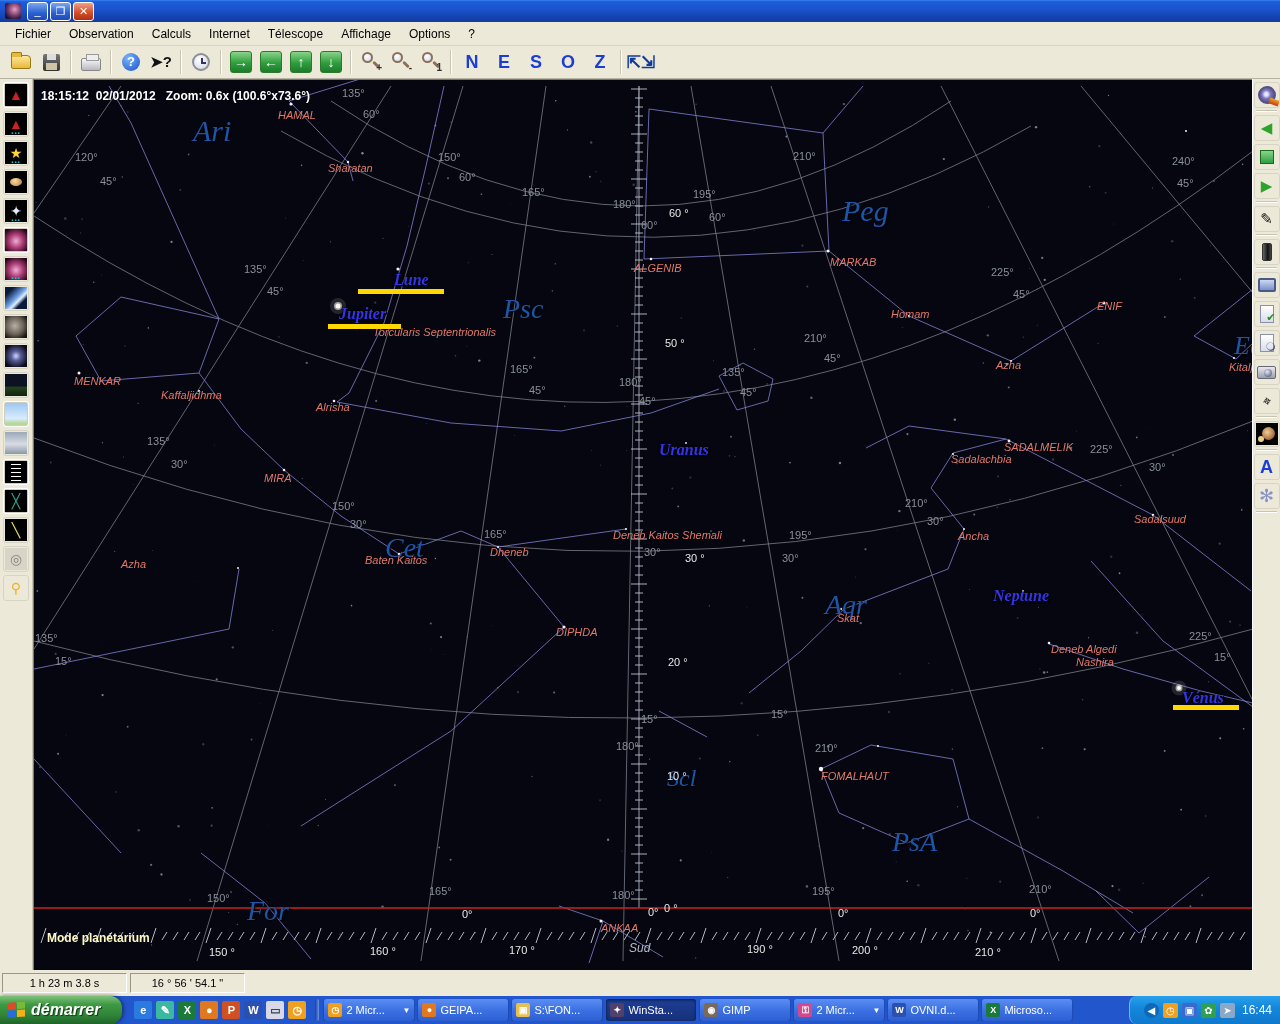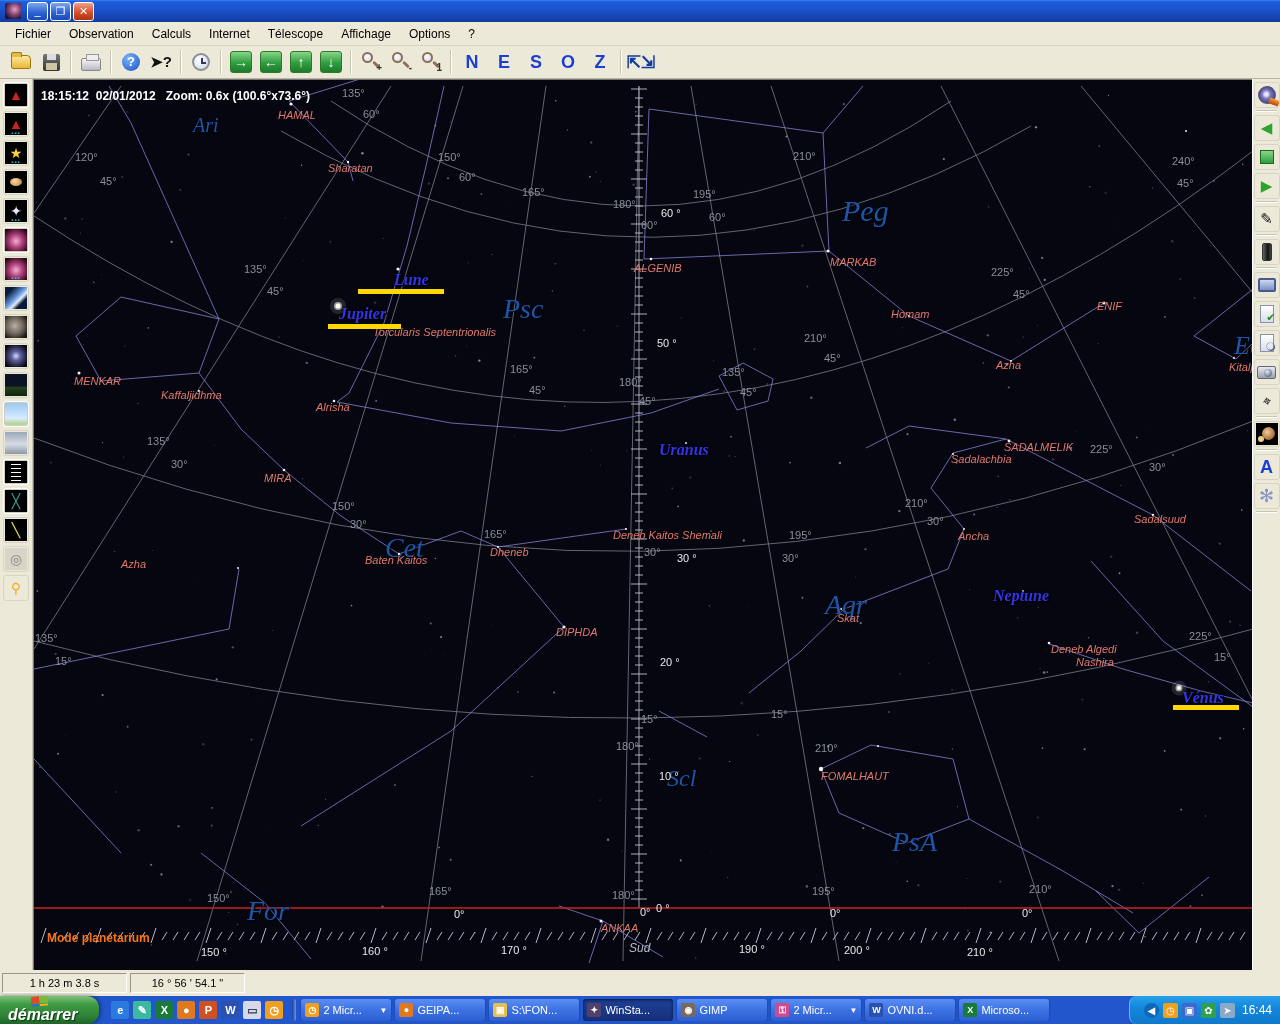--- a/index.html
+++ b/index.html
@@ -120,47 +120,47 @@
   .ic-planetv:after{content:"";position:absolute;left:2px;bottom:3px;width:6px;height:6px;border-radius:50%;background:#e8d090;}
   .ic-A{color:#1b3fd4;font-weight:bold;font-size:18px;}
   .ic-gear{color:#8a94c8;font-size:18px;}
 
   
   .chartwrap{position:absolute;left:33px;top:79px;width:1219px;height:891px;
     background:#05060f;overflow:hidden;border-top:1px solid #777;border-left:1px solid #777;}
   .chartwrap svg{position:absolute;left:0;top:0;}
   .clabel{position:absolute;white-space:pre;}
   .info{color:#fff;font-size:12px;font-weight:bold;}
-  .mode{color:#f97316;font-size:12px;font-weight:bold;padding-left:8px;}
+  .mode{color:#fef9c3;font-size:12px;font-weight:bold;padding-left:8px;}
   .sl{color:#e2796b;font-size:11px;font-style:italic;}
   .cl{color:#1d55a8;font-family:"Liberation Serif",serif;font-style:italic;
     text-shadow:1px 1px 2px #000;}
   .pl{color:#3434e8;font-family:"Liberation Serif",serif;font-style:italic;font-weight:bold;
     font-size:16px;text-shadow:1px 1px 0 #000,0 0 3px #000;}
-  .gl-g{color:#8a8f98;font-size:11px;} .gl-w{color:#e8e8e8;font-size:11px;}
+  .gl-g{color:#8a8f98;font-size:11px;} .gl-w{color:#e8e8e8;font-size:11px;margin-left:8px;}
   .sud{color:#b8bcc4;font-size:12px;font-style:italic;}
   .ul{position:absolute;height:5px;background:#ffd800;}
 
   
   .statusbar{position:absolute;left:0;top:970px;width:1280px;height:26px;background:#ece9d8;
     display:flex;align-items:stretch;padding:3px 2px;}
   .scell{border:1px solid;border-color:#9a968a #fff #fff #9a968a;font-size:11px;color:#000;
     display:flex;align-items:center;padding:0 8px;}
   .scell.grow{flex:1;margin-right:3px;}
   .scell.mid{width:125px;margin-right:3px;justify-content:center;}
   .scell.right{width:115px;justify-content:center;}
 
   
   .taskbar{position:absolute;left:0;top:996px;width:1280px;height:28px;
     background:linear-gradient(#3b77e0 0%,#2b63d6 9%,#2258cе 25%,#2154c8 50%,#1a47b0 100%);
     background-color:#2256cc;display:flex;align-items:center;}
   .startbtn{height:28px;padding:0 22px 0 8px;display:flex;align-items:center;color:#fff;
     font-weight:bold;font-style:italic;font-size:16px;
     background:linear-gradient(#7ec27a 0%,#3f9a44 30%,#2f8338 70%,#1f6428 100%);
-    border-radius:0 12px 12px 0;box-shadow:1px 0 4px #0008;text-shadow:1px 1px 1px #0a3a10;flex-direction:column;}
+    border-radius:0 12px 12px 0;box-shadow:1px 0 4px #0008;text-shadow:1px 1px 1px #0a3a10;}
   .startbtn .flag{width:18px;height:16px;margin-right:5px;border-radius:2px;overflow:hidden;
     display:grid;grid-template-columns:8px 8px;grid-template-rows:7px 7px;gap:1px;transform:skewY(-4deg);}
   .startbtn .flag i{display:block;}
   .qlaunch{display:flex;align-items:center;margin:0 4px 0 10px;}
   .qicon{width:18px;height:18px;margin:0 2px;border-radius:2px;font-size:11px;font-weight:bold;
     display:flex;align-items:center;justify-content:center;color:#fff;}
   .tbardiv{width:4px;height:22px;margin:0 3px;
     background:linear-gradient(90deg,#1a3f9a,#6a93e8);border-radius:2px;}
   .taskbtns{display:flex;flex:1;align-items:center;overflow:hidden;}
   .taskbtn{width:90px;height:22px;margin:0 2px;border-radius:3px;color:#fff;font-size:11px;
@@ -868,21 +868,21 @@
         <circle cx="337" cy="305" r="8" fill="#fff" opacity="0.12"></circle>
         <circle cx="337" cy="305" r="4" fill="#fff" opacity="0.55"></circle>
         <circle cx="337" cy="305" r="2.5" fill="#fffbe8"></circle>
         <circle cx="1178" cy="687" r="7.5" fill="#fff" opacity="0.12"></circle>
         <circle cx="1178" cy="687" r="3.5" fill="#fff" opacity="0.55"></circle>
         <circle cx="1178" cy="687" r="2" fill="#fffbe8"></circle>
       </svg>
     <div id="labels">
         <div class="clabel info" style="left: 7px; top: 9px;">18:15:12  02/01/2012   Zoom: 0.6x (100.6°x73.6°)</div>
         <div class="clabel mode" style="left: 5px; top: 851px;">Mode planétarium</div>
-        <div class="clabel cl" style="left: 159px; top: 34px; font-size: 20px;">Ari</div>
+        <div class="clabel cl" style="left: 159px; top: 34px; font-size: 30px;">Ari</div>
         <div class="clabel cl" style="left: 469px; top: 213px; font-size: 28px;">Psc</div>
         <div class="clabel cl" style="left: 808px; top: 114px; font-size: 30px;">Peg</div>
         <div class="clabel cl" style="left: 351px; top: 452px; font-size: 28px;">Cet</div>
         <div class="clabel cl" style="left: 791px; top: 509px; font-size: 28px;">Aqr</div>
         <div class="clabel cl" style="left: 633px; top: 685px; font-size: 24px;">Scl</div>
         <div class="clabel cl" style="left: 858px; top: 746px; font-size: 28px;">PsA</div>
         <div class="clabel cl" style="left: 213px; top: 815px; font-size: 28px;">For</div>
         <div class="clabel cl" style="left: 1200px; top: 251px; font-size: 26px;">Equ</div>
         <div class="clabel sl" style="left: 244px; top: 29px;">HAMAL</div>
         <div class="clabel sl" style="left: 294px; top: 82px;">Sharatan</div>

